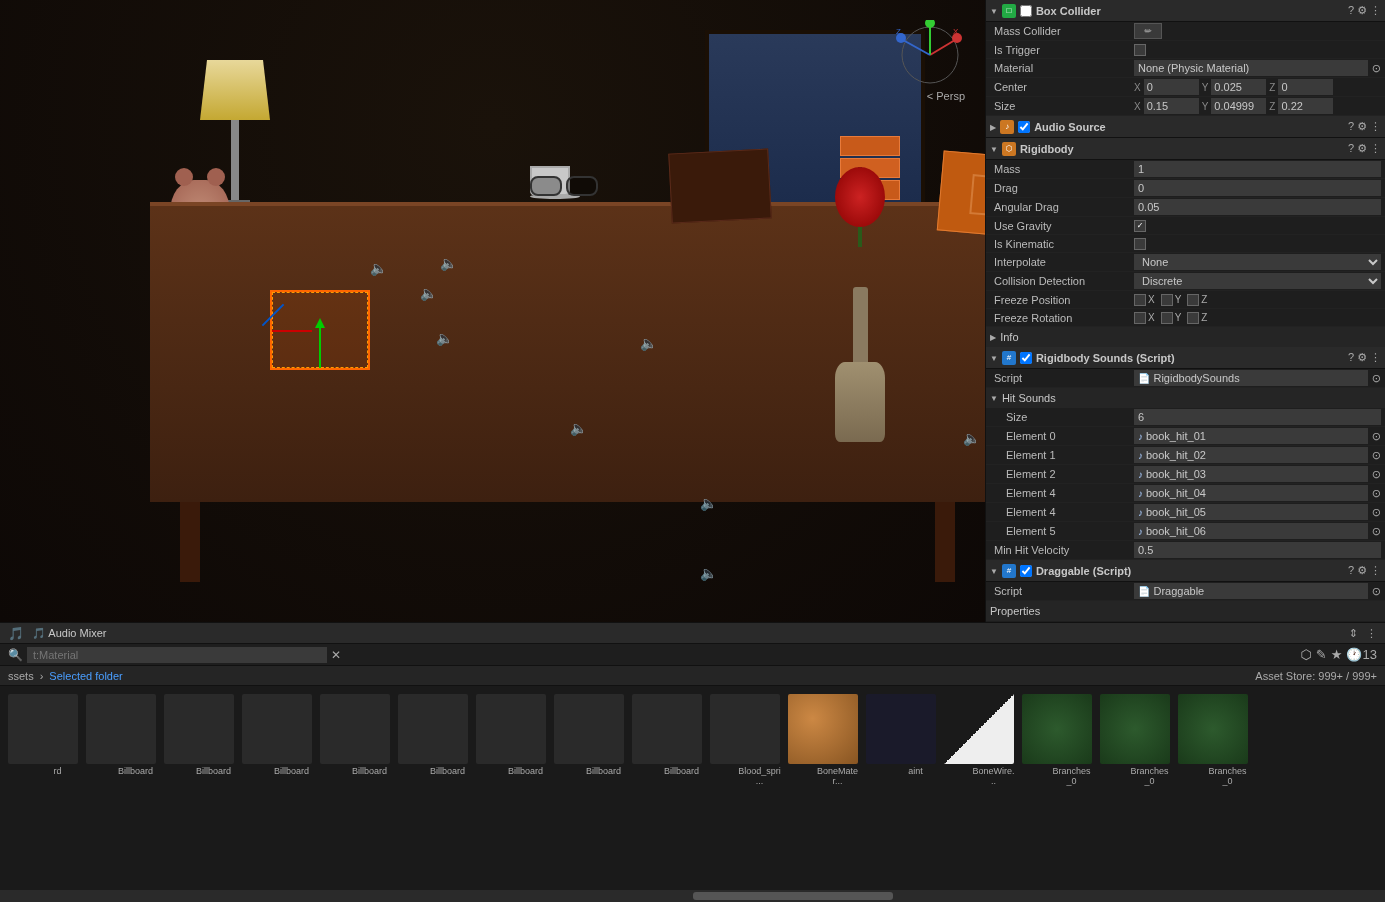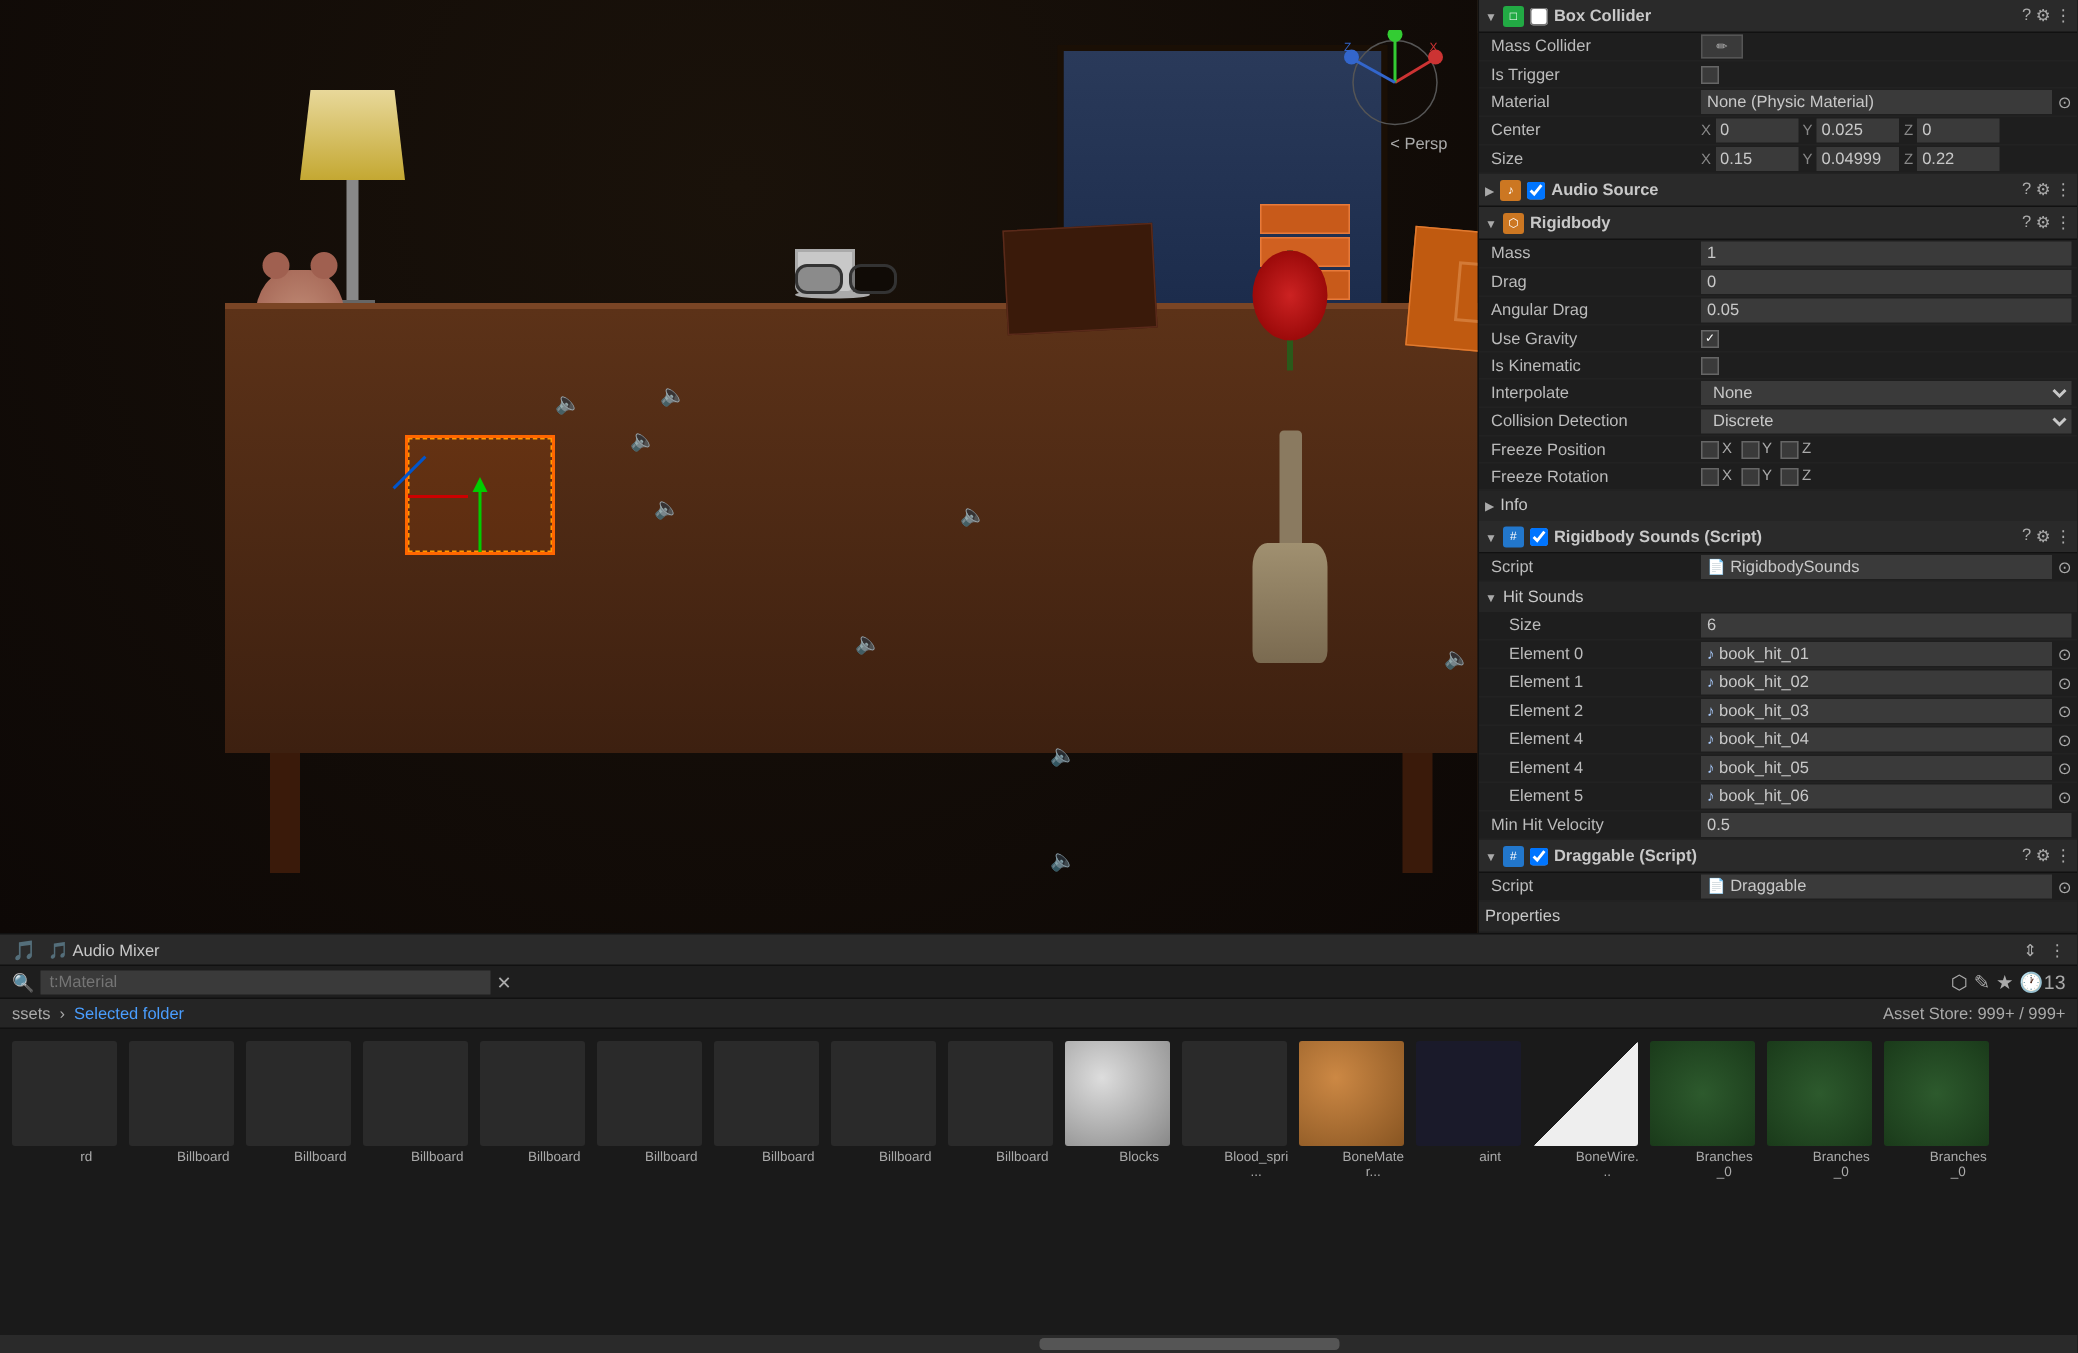--- a/index.html
+++ b/index.html
@@ -645,24 +645,20 @@
   </div>
         <div class="asset-item">
     <div class="asset-thumb" style="background:#2a2a2a;"></div>
     <div class="asset-label">Billboard</div>
   </div>
         <div class="asset-item">
     <div class="asset-thumb" style="background:#2a2a2a;"></div>
     <div class="asset-label">Billboard</div>
   </div>
         <div class="asset-item">
-    <div class="asset-thumb" style="background:radial-gradient(circle at 35% 35%,#ddd,#888);border-radius:2px;"></div>
-    <div class="asset-label">Blocks</div>
-  </div>
-        <div class="asset-item">
     <div class="asset-thumb" style="background:#2a2a2a;"></div>
     <div class="asset-label">Blood_spri...</div>
   </div>
         <div class="asset-item">
     <div class="asset-thumb" style="background:radial-gradient(circle at 35% 35%,#cc8844,#885522);"></div>
     <div class="asset-label">BoneMater...</div>
   </div>
         <div class="asset-item">
     <div class="asset-thumb" style="background:#1a1a2a;"></div>
     <div class="asset-label">aint</div>

